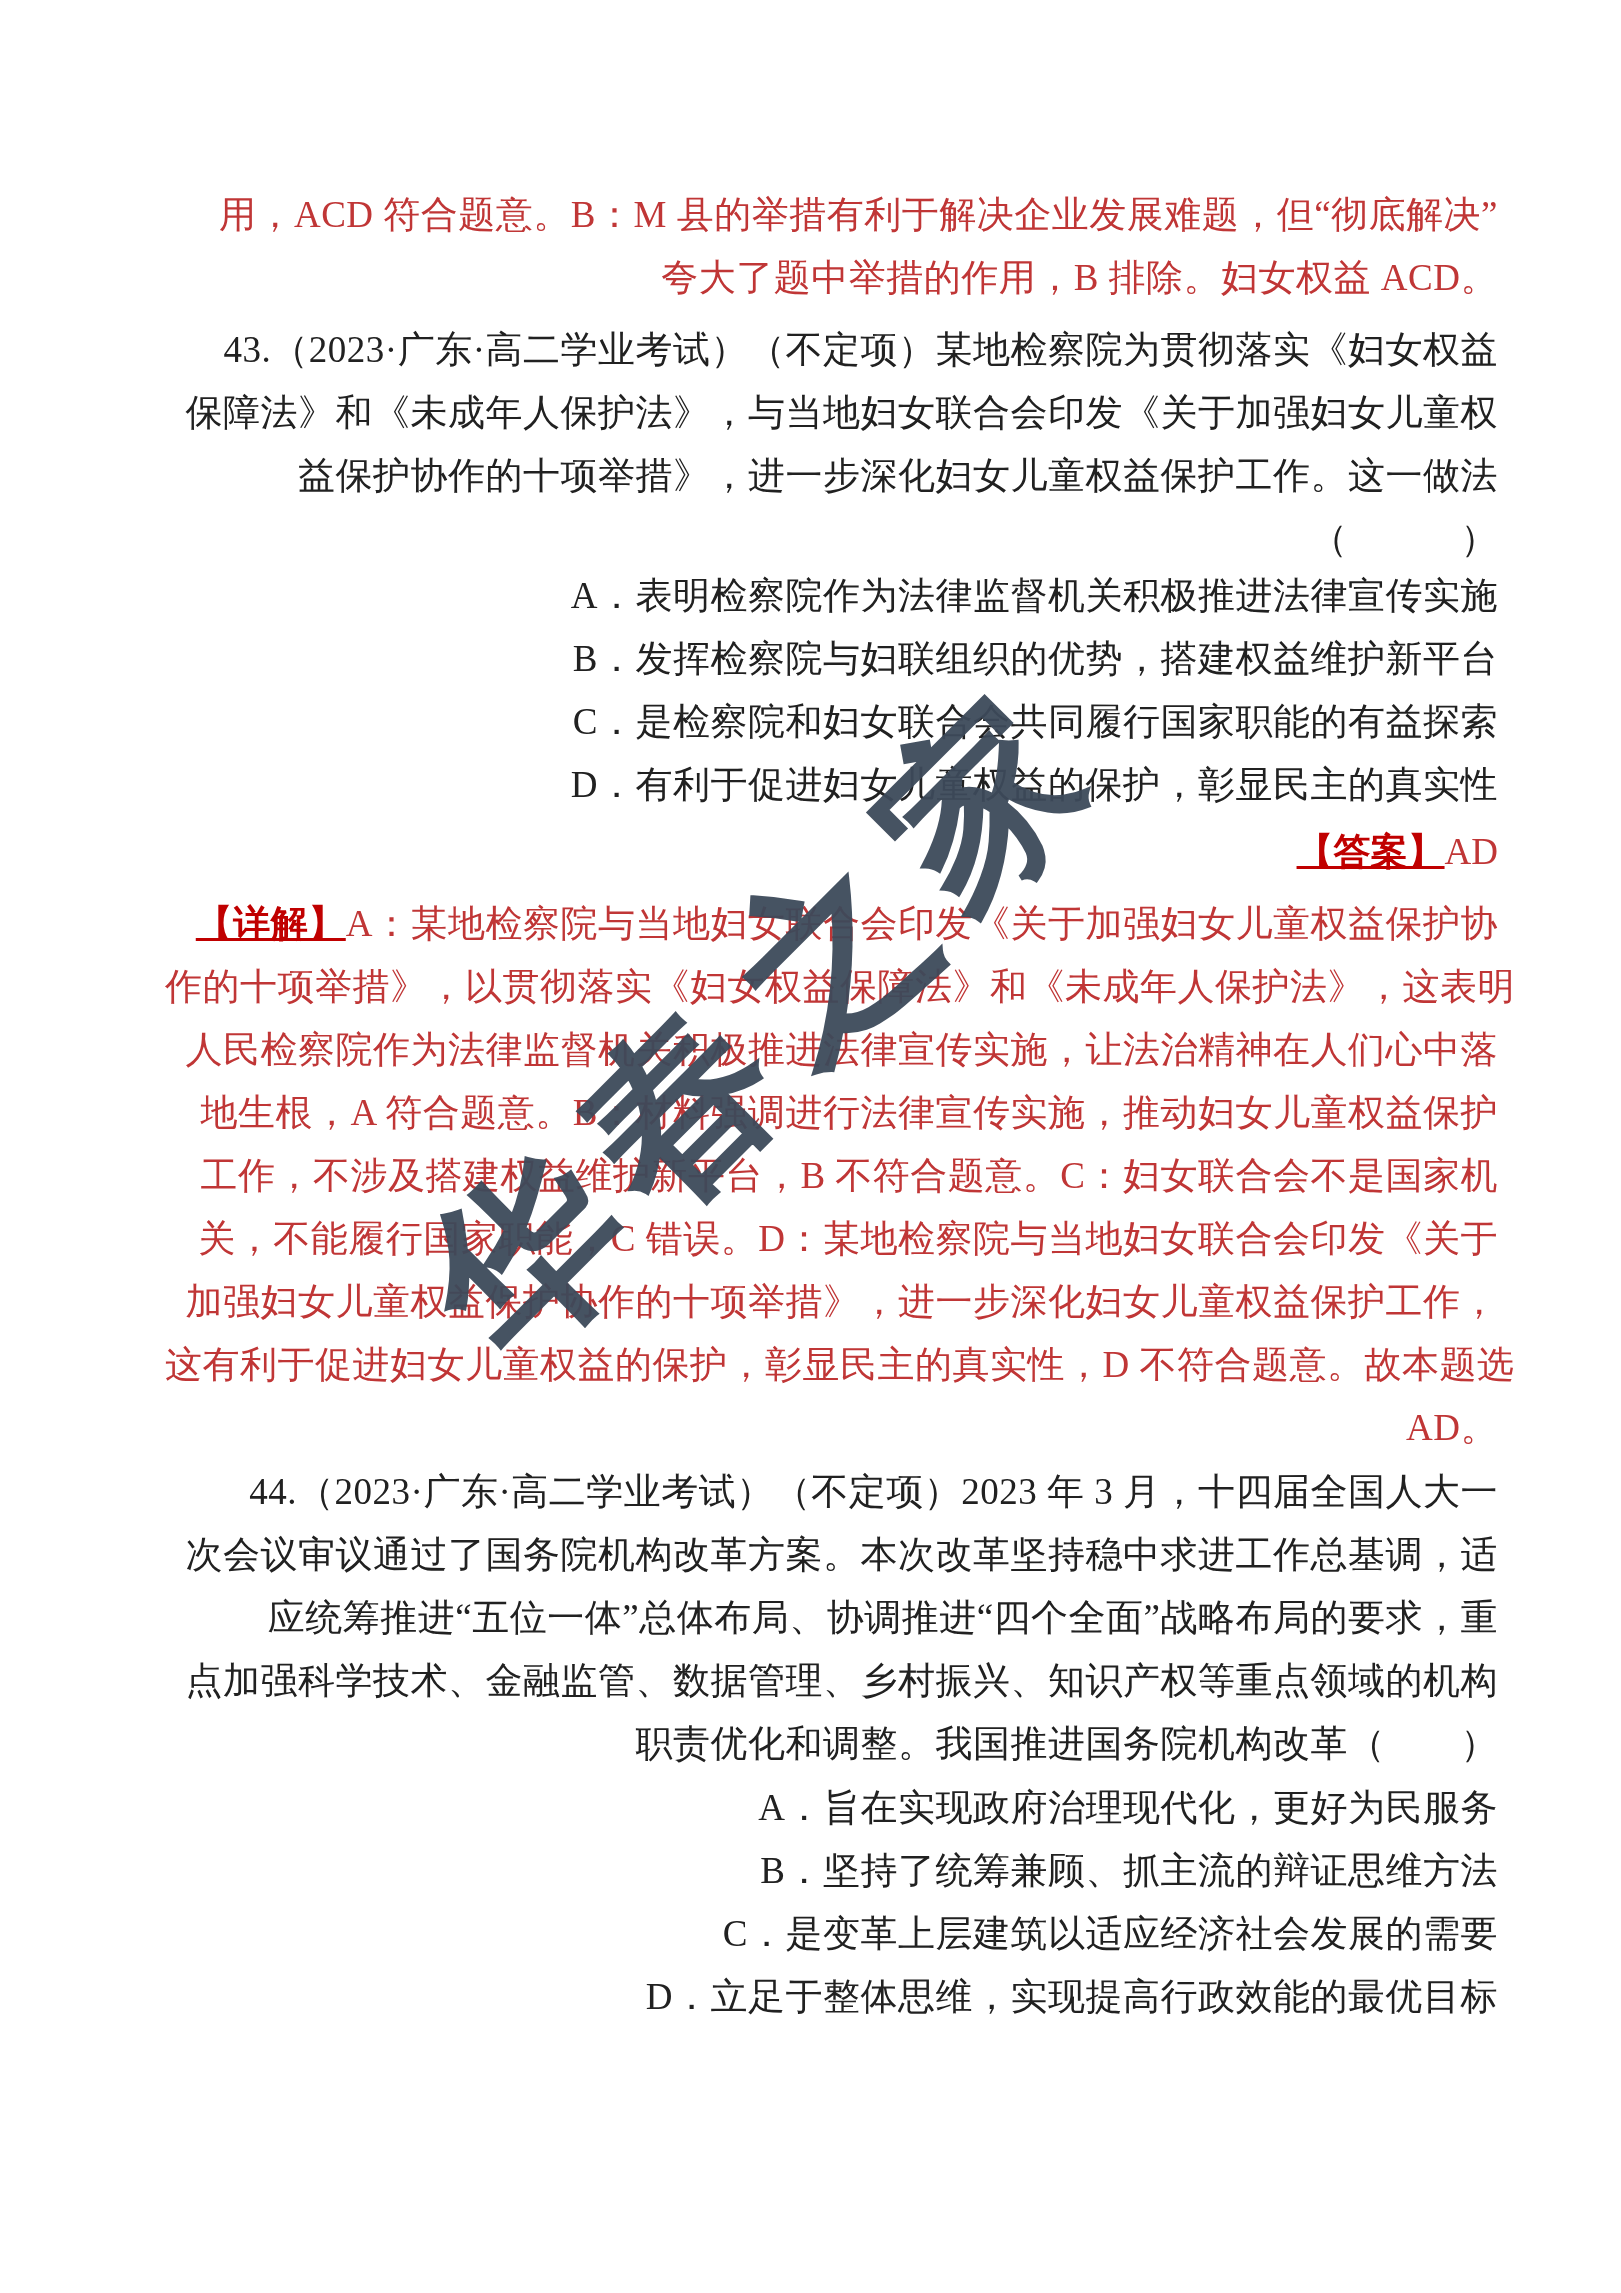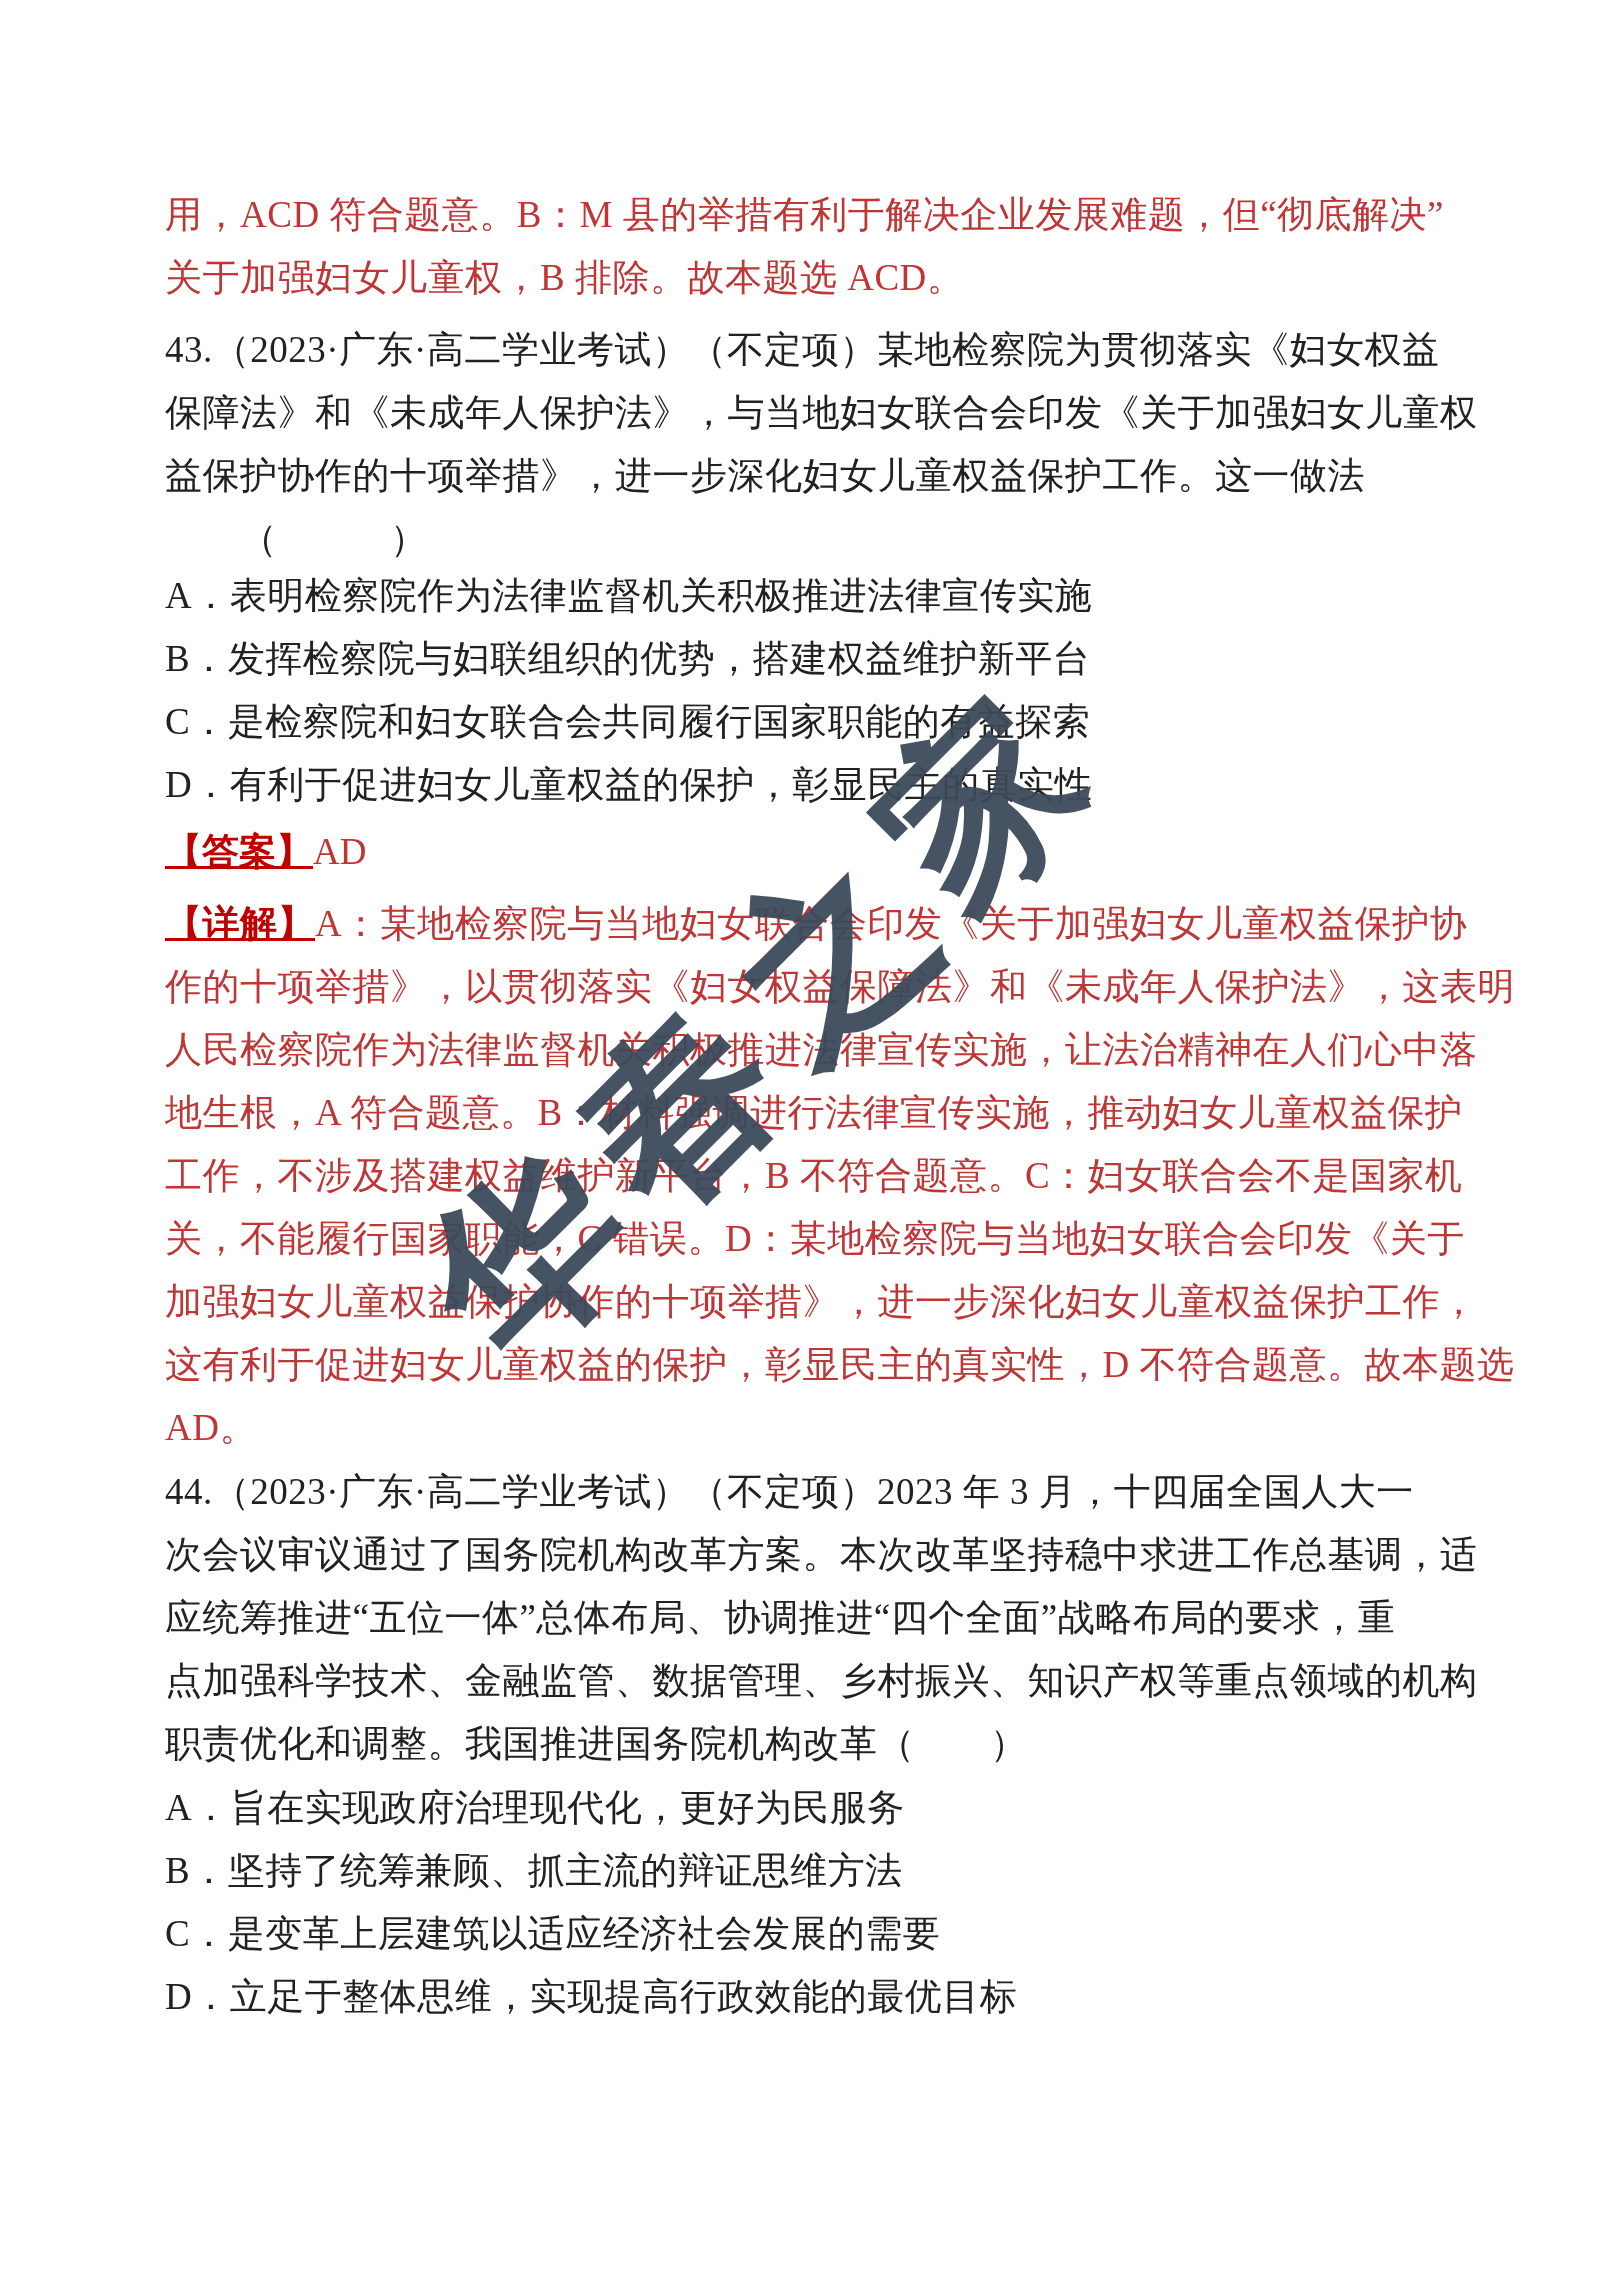--- a/index.html
+++ b/index.html
@@ -3,21 +3,21 @@
 <meta charset="utf-8">
 <style>
   html,body{margin:0;padding:0;}
   body{
     width:1621px;height:2294px;
     background:#ffffff;
     position:relative;
     font-family:"Liberation Serif", serif;
     overflow:hidden;
   }
-  .page{position:absolute;inset:0;}
+  .page{position:absolute;inset:0;text-align:right;}
   .block{position:absolute;left:165px;width:1333px;}
   .line{
     height:63px;line-height:63px;
     font-size:37px;
     white-space:pre;
     color:#212121;
     letter-spacing:0.5px;
   }
   .red .line, .line.red, .red-text{color:#c03636;}
   .marker{color:#c00000;font-weight:bold;text-decoration:underline;}
@@ -36,21 +36,21 @@
     z-index:5;
   }
 </style>
 </head>
 <body>
 
 <div class="page">
 
   <div class="block red" style="top:183px">
       <div class="line">用，ACD 符合题意。B：M 县的举措有利于解决企业发展难题，但“彻底解决”</div>
-      <div class="line">关于加强妇女儿童权，B 排除。故本题选 ACD。</div>
+      <div class="line">夸大了题中举措的作用，B 排除。妇女权益 ACD。</div>
     </div>
 
   <div class="block" style="top:318px">
       <div class="line">43.（2023·广东·高二学业考试）（不定项）某地检察院为贯彻落实《妇女权益</div>
       <div class="line">保障法》和《未成年人保护法》，与当地妇女联合会印发《关于加强妇女儿童权</div>
       <div class="line">益保护协作的十项举措》，进一步深化妇女儿童权益保护工作。这一做法</div>
       <div class="line">　　（　　　）</div>
     </div>
 
   <div class="block" style="top:564px">

